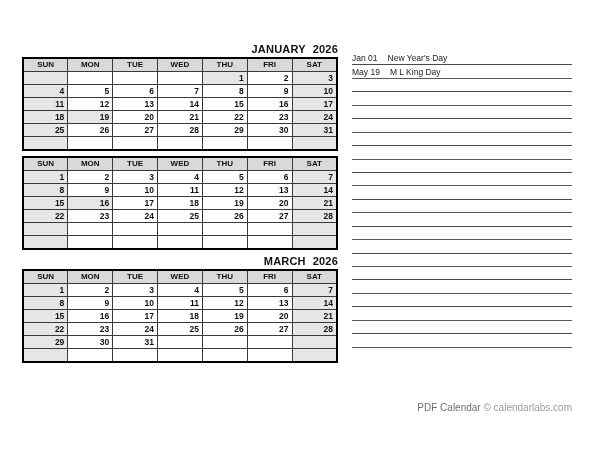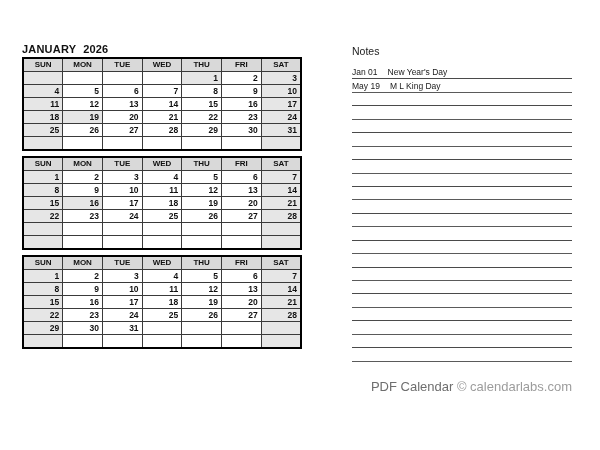--- a/index.html
+++ b/index.html
@@ -9,27 +9,27 @@
     font-family: "Liberation Sans", sans-serif;
     position: relative;
     overflow: hidden;
   }
   .page { position: absolute; inset: 0; background: #fff; }
 
   
   .months-col { position: absolute; left: 22px; top: 43px; width: 316px; }
   .month-block { margin-bottom: 5px; }
   .month-title {
-    text-align: left; font-weight: bold; font-size: 11px;
+    text-align: right; font-weight: bold; font-size: 11px;
     line-height: 13px; color: #111; letter-spacing: 0.2px;
   }
   .month-title .year { margin-left: 7px; }
   table.cal {
     border-collapse: collapse; table-layout: fixed;
-    width: 280px; margin-top: 1px;
+    width: 316px; margin-top: 1px;
     border: 2px solid #000;
   }
   .cal th, .cal td {
     border: 1.5px solid #3a3a3a;
     height: 12px; line-height: 12px;
     font-weight: bold; color: #101010;
     overflow: hidden;
   }
   .cal th {
     background: var(--header-bg, #d9d9d9);
@@ -50,22 +50,22 @@
     border-bottom: 1px solid #4a4a4a;
     font-size: 8.5px; color: #1a1a1a;
     display: flex; align-items: flex-end; padding-bottom: 1px;
     white-space: nowrap;
   }
   .note-line:nth-child(even) { border-bottom-color: #5a5a5a; }
   .note-date { margin-right: 10px; }
 
   
   .footer {
-    position: absolute; top: 382px; right: 28px;
-    font-size: 13px; line-height: 10px; white-space: nowrap; margin-left: 48px;
+    position: absolute; top: 403px; right: 28px;
+    font-size: 10px; line-height: 10px; white-space: nowrap; margin-left: 48px;
   }
   .footer .product { color: #6e6e6e; }
   .footer .copyright { color: #9c9c9c; }
 </style>
 </head>
 <body>
 
 <div class="page">
 
   <div class="months-col" id="months-col">
@@ -206,20 +206,21 @@
               <td></td>
               <td></td>
               <td></td>
               <td></td>
               <td class="shaded"></td>
             </tr>
           </tbody>
         </table>
       </div>
       <div class="month-block">
+        <div class="month-title"><span class="mname">MARCH</span><span class="year">2026</span></div>
         <table class="cal">
           <thead>
             <tr>
               <th>SUN</th>
               <th>MON</th>
               <th>TUE</th>
               <th>WED</th>
               <th>THU</th>
               <th>FRI</th>
               <th>SAT</th>
@@ -279,21 +280,20 @@
               <td></td>
               <td></td>
               <td class="shaded"></td>
             </tr>
           </tbody>
         </table>
       </div>
     </div>
 
   <div class="notes-col">
-    <div class="notes-title">Notes</div>
     <div class="note-lines" id="note-lines">
         <div class="note-line">
           <span class="note-date">Jan 01</span>
           <span class="note-text">New Year's Day</span>
         </div>
         <div class="note-line">
           <span class="note-date">May 19</span>
           <span class="note-text">M L King Day</span>
         </div>
         <div class="note-line"></div>

